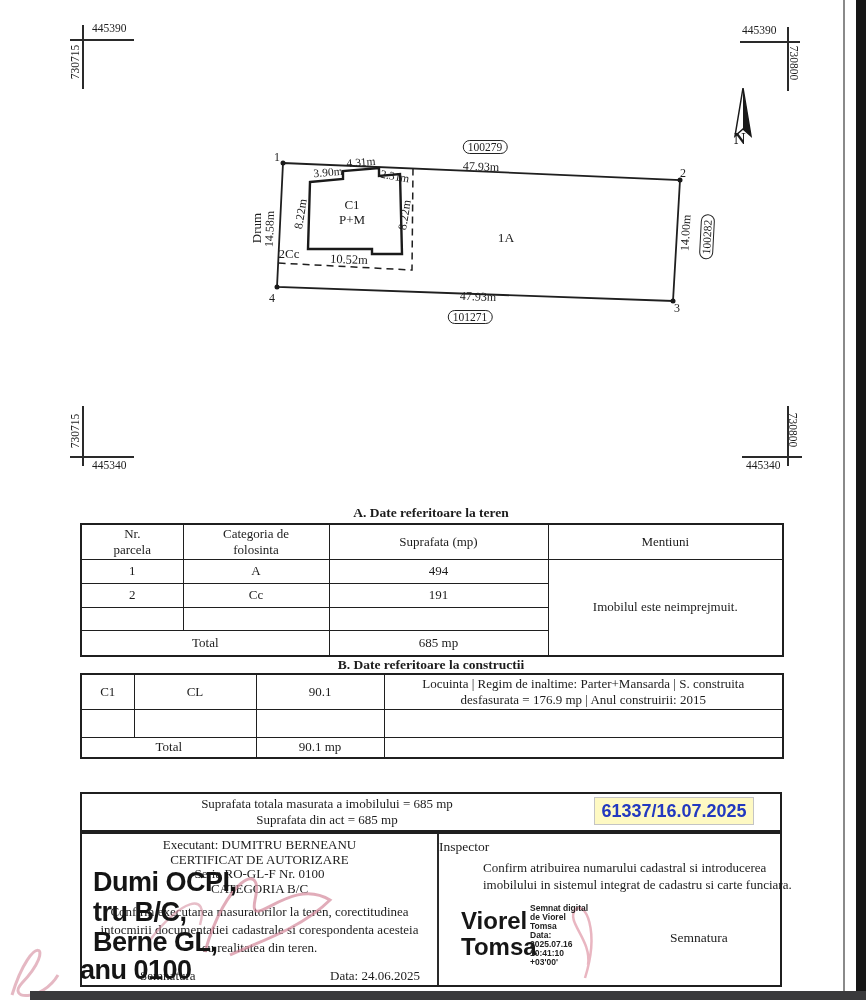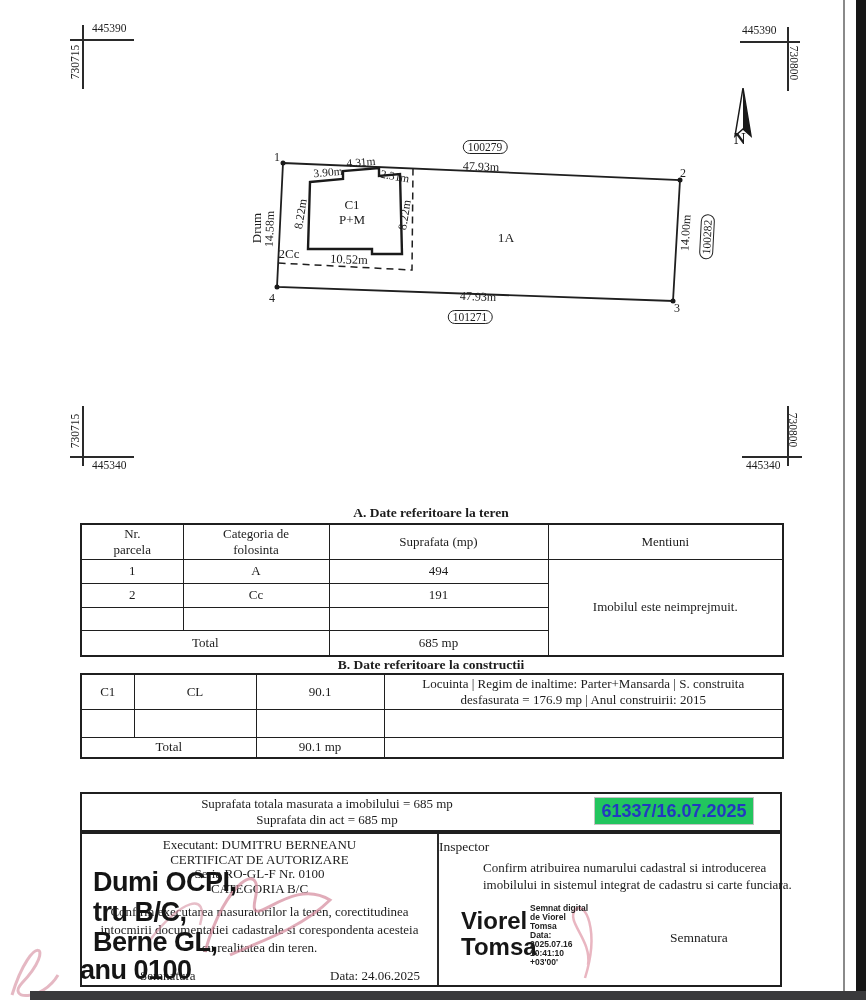--- a/index.html
+++ b/index.html
@@ -172,21 +172,21 @@
     </tr>
   </tbody>
     </table>
 
   <div class="box" style="left:80px;top:792px;width:698px;height:36px;">
     <div class="abs" style="left:0;top:2px;width:490px;text-align:center;font-size:13px;line-height:16px;">
       <div>Suprafata totala masurata a imobilului = 685 mp</div>
       <div>Suprafata din act = 685 mp</div>
     </div>
   </div>
-  <div class="abs" style="left:594px;top:797px;width:158px;height:26px;background:#22c55e;border:1px solid #c4c4c4;
+  <div class="abs" style="left:594px;top:797px;width:158px;height:26px;background:#fef9c3;border:1px solid #c4c4c4;
        z-index:3;text-align:center;line-height:26px;font-family:'Liberation Sans',sans-serif;font-weight:700;
        font-size:18px;color:#2339c0;">61337/16.07.2025</div>
 
   <div class="box" style="left:80px;top:832px;width:698px;height:151px;">
     <div class="line" style="left:355px;top:0;width:2px;height:151px;"></div>
 
     <div class="abs" style="left:0;top:0;width:355px;height:151px;">
       <div class="abs" style="left:0;top:4px;width:355px;text-align:center;font-size:13px;line-height:14.5px;">
         <div>Executant: DUMITRU BERNEANU</div>
         <div>CERTIFICAT DE AUTORIZARE</div>

